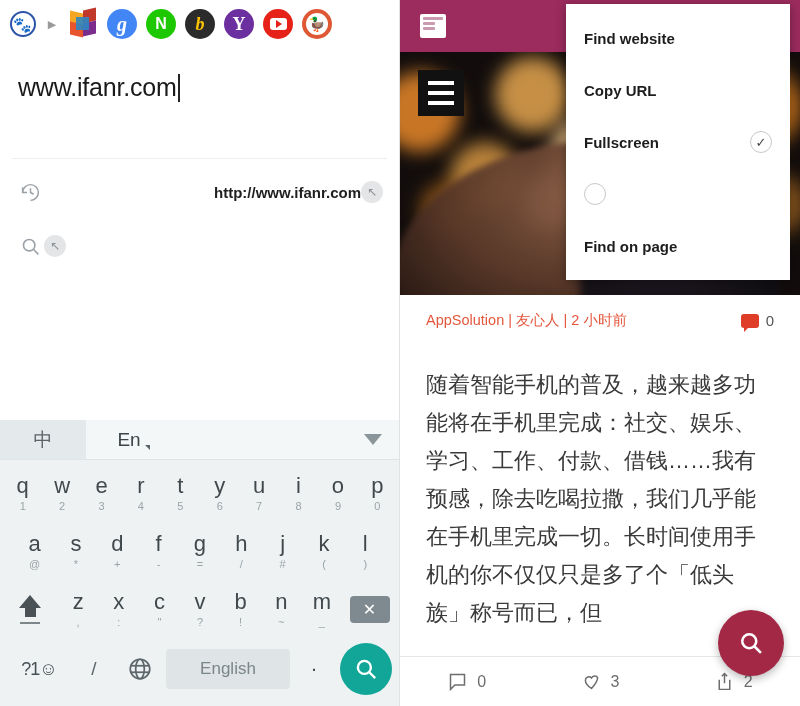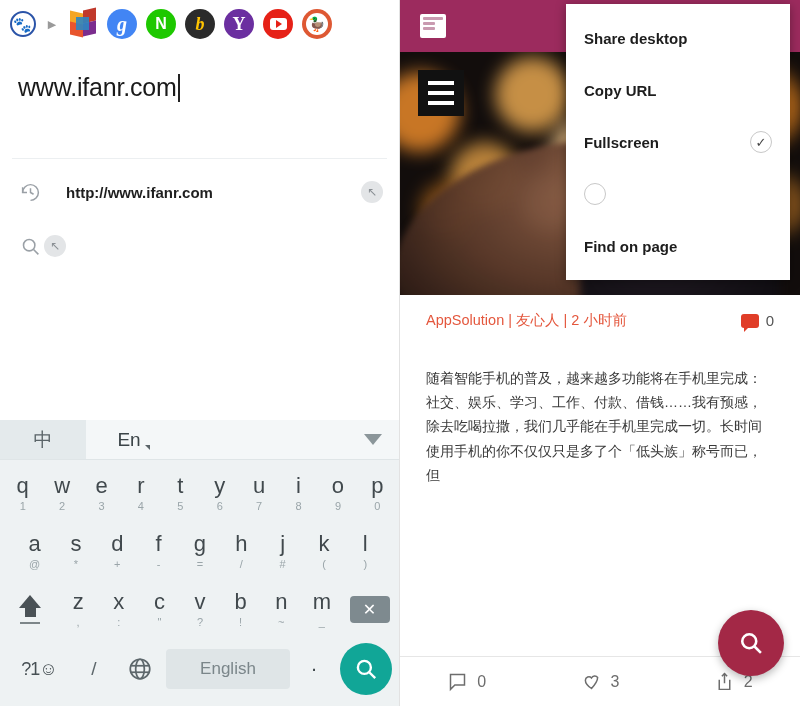--- a/index.html
+++ b/index.html
@@ -47,21 +47,21 @@
 
   .urlbar { padding: 8px 18px 0 18px; height: 110px; }
   .urlbar .url { font-size: 25px; color: #1a1a1a; letter-spacing: -0.2px;
                  display: inline-block; margin-top: 17px; }
   .caret { display: inline-block; width: 2px; height: 28px; background: #222;
            vertical-align: -6px; margin-left: 1px; }
 
   .divider { height: 1px; background: #eceff1; margin: 0 12px; }
 
   .suggest-list { padding-top: 6px; }
-  .suggest { display: flex; align-items: center; height: 54px; padding: 0 16px; }
+  .suggest { display: flex; align-items: center; height: 54px; padding: 0 16px; text-align: right; }
   .sug-icon { width: 28px; flex: 0 0 28px; display: flex; align-items: center;
               justify-content: center; color: #9aa0a6; }
   .sug-text { flex: 1; font-size: 15px; font-weight: bold; color: #1f1f1f;
               padding-left: 22px; white-space: nowrap; overflow: hidden; }
   .sug-fill { width: 22px; height: 22px; border-radius: 50%; background: #e3e5e7;
               display: flex; align-items: center; justify-content: center;
               color: #8a8f94; font-size: 12px; flex: 0 0 22px; }
 
   
   .keyboard { position: absolute; left: 0; bottom: 0; width: 400px; height: 286px;
@@ -149,21 +149,21 @@
   .meta-text { flex: 1; font-size: 14.5px; color: #e4573d; }
   .meta-right { display: flex; align-items: center; gap: 7px; color: #555; font-size: 15px; }
   .bubble { width: 18px; height: 14px; background: #e03d28; border-radius: 3px;
             position: relative; }
   .bubble:after { content: ""; position: absolute; left: 3px; bottom: -4px; width: 0;
                   height: 0; border-left: 5px solid #e03d28;
                   border-bottom: 5px solid transparent; }
 
   .title { padding: 14px 26px 0 26px; font-size: 24px; line-height: 1.42;
            font-weight: bold; color: #1b1b1b; letter-spacing: .3px; }
-  .body-text { padding: 26px 26px 0 26px; font-size: 14px; line-height: 1.73;
+  .body-text { padding: 26px 26px 0 26px; font-size: 22px; line-height: 1.73;
                color: #3a3a3a; }
 
   .fab { position: absolute; right: 16px; bottom: 30px; width: 66px; height: 66px;
          border-radius: 50%; background: #a32846; display: flex; align-items: center;
          justify-content: center; box-shadow: 0 3px 8px rgba(0,0,0,.28); z-index: 15; }
 
   .actionbar { position: absolute; left: 0; bottom: 0; width: 400px; height: 50px;
                background: #fff; border-top: 1px solid #e6e6e6; display: flex;
                align-items: center; }
   .action { flex: 1; display: flex; align-items: center; justify-content: center;
@@ -414,21 +414,21 @@
       <div class="hand2"></div>
       <div class="hamburger">
         <span></span>
           <span></span>
           <span></span>
       </div>
     </div>
 
     <div class="menu" id="menu">
         <div class="menu-item">
-          <span class="lbl">Share desktop</span>
+          <span class="lbl">Find website</span>
         </div>
         <div class="menu-item">
           <span class="lbl">Copy URL</span>
         </div>
         <div class="menu-item">
           <span class="lbl">Fullscreen</span>
           <span class="chk">✓</span>
         </div>
         <div class="menu-item">
           <span class="chk"></span>

